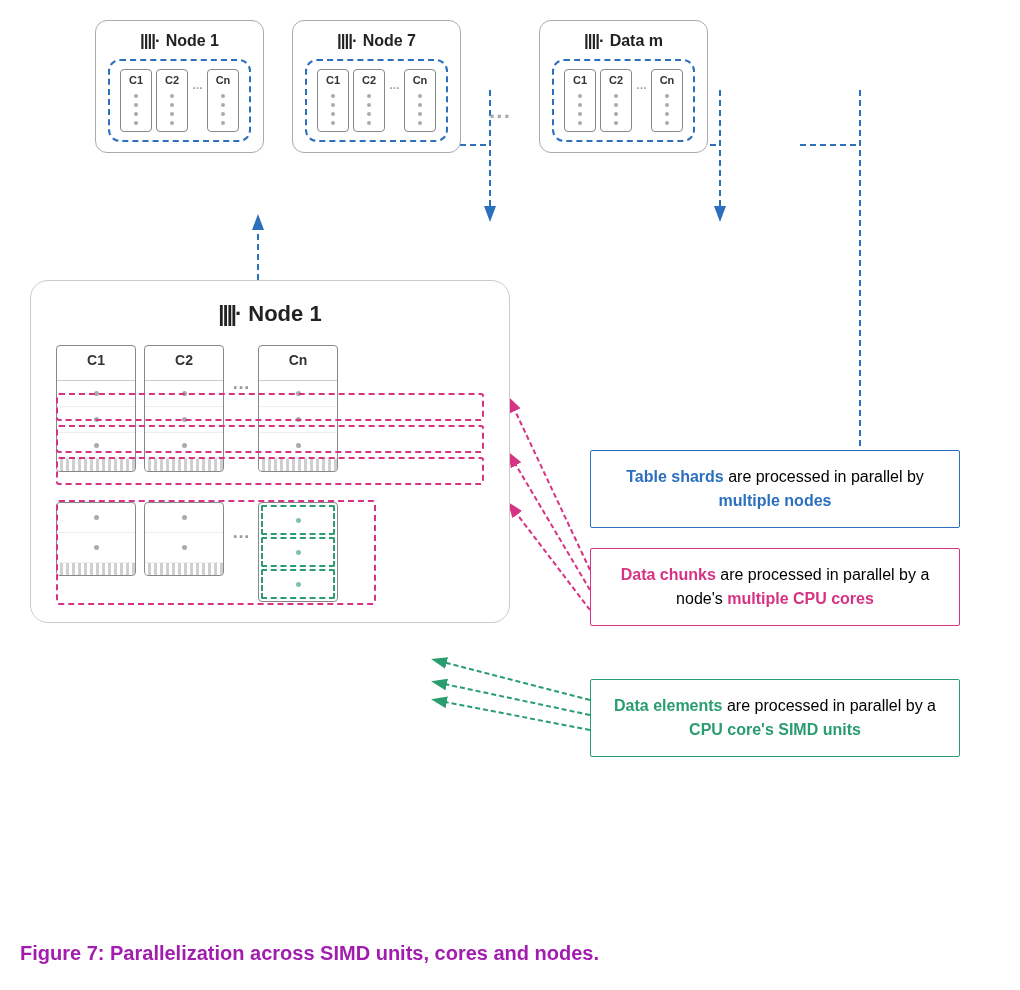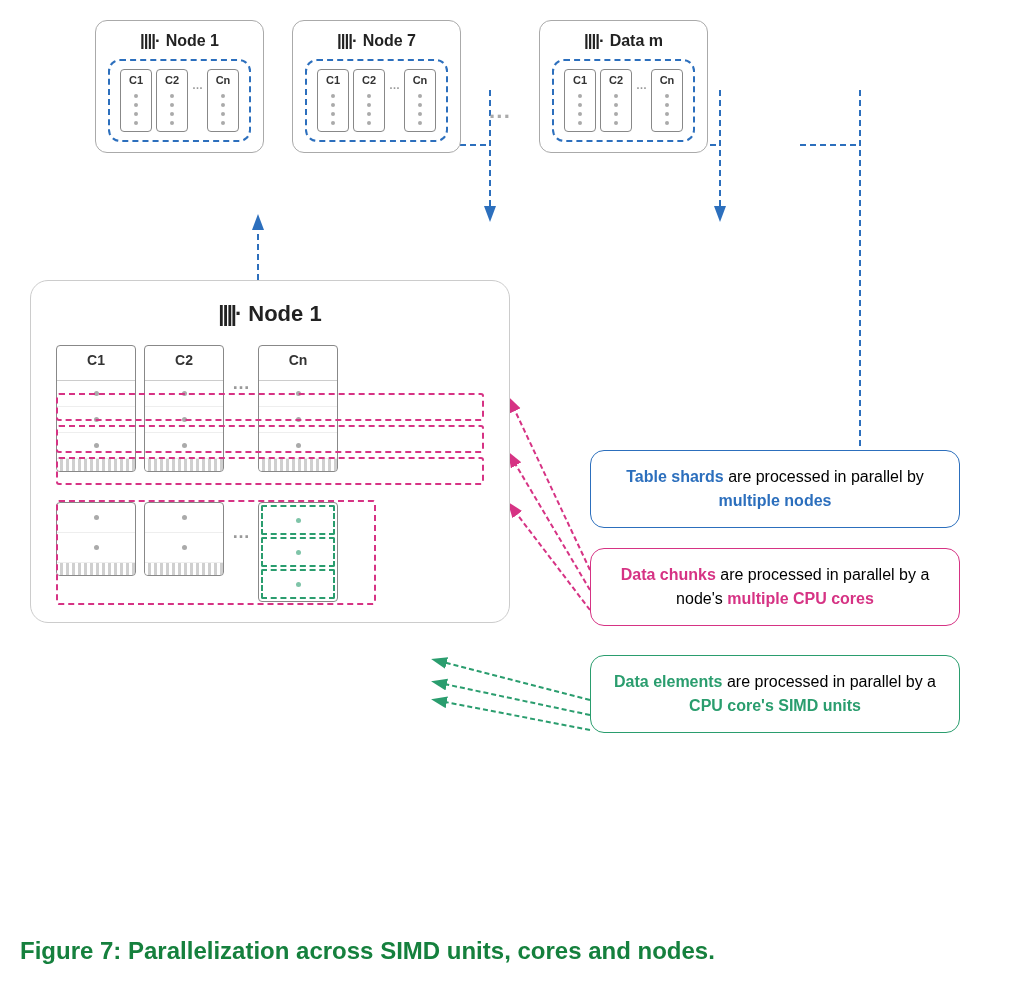--- a/index.html
+++ b/index.html
@@ -128,39 +128,40 @@
     .large-dot {
       width: 5px;
       height: 5px;
       border-radius: 50%;
       background: #aaa;
     }
 
     
     .info-box {
       border: 1.5px solid;
-      border-radius: 14px;
+      border-radius: 2px;
       padding: 14px 18px;
       background: #fff;
       font-size: 16px;
       line-height: 1.5;
       text-align: center;
       position: absolute;
     }
 
     .info-box-blue {
       border-color: #2c6fbd;
     }
 
     .info-box-pink {
       border-color: #d63384;
     }
 
     .info-box-green {
       border-color: #2a9d6e;
+      margin-top: 24px;
     }
 
     .text-blue-bold {
       color: #2c6fbd;
       font-weight: 700;
     }
 
     .text-pink-bold {
       color: #d63384;
       font-weight: 700;
@@ -170,23 +171,23 @@
       color: #2a9d6e;
       font-weight: 700;
     }
 
     
     .figure-caption {
       position: absolute;
       bottom: 25px;
       left: 20px;
       right: 20px;
-      font-size: 24px;
+      font-size: 20px;
       font-weight: 700;
-      color: #15803d;
+      color: #a21caf;
       text-align: left;
     }
 
     
     .arrow-svg {
       position: absolute;
       pointer-events: none;
       overflow: visible;
     }
 

